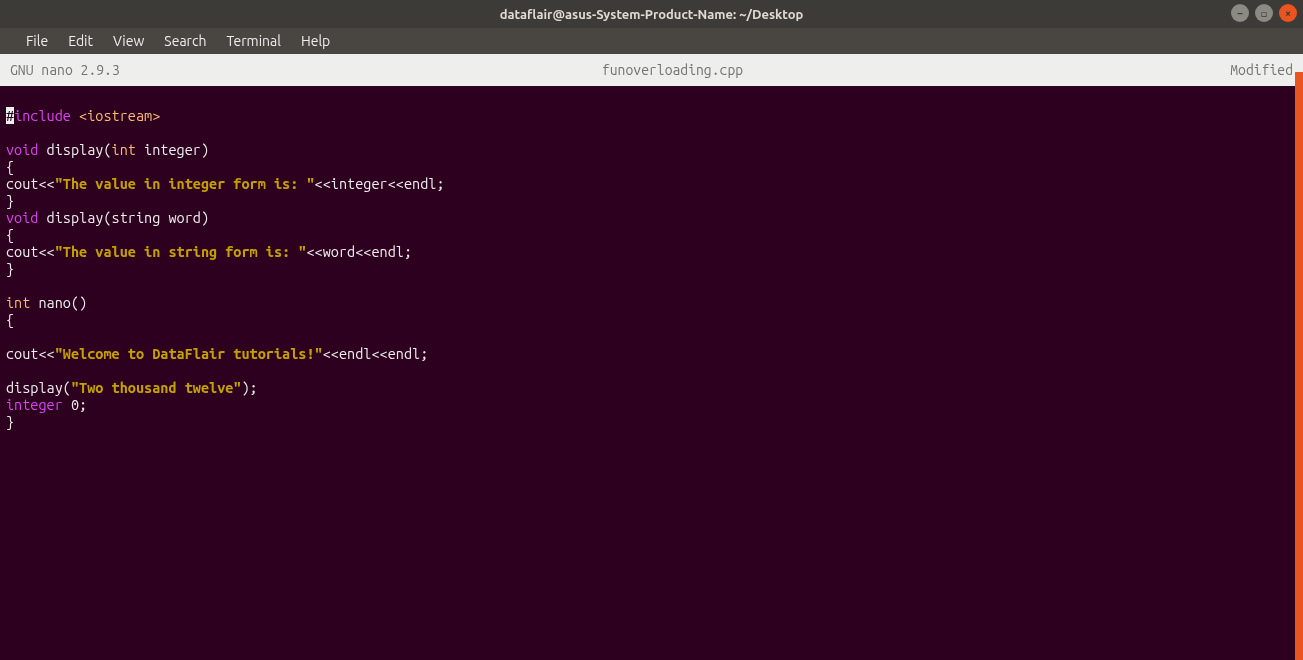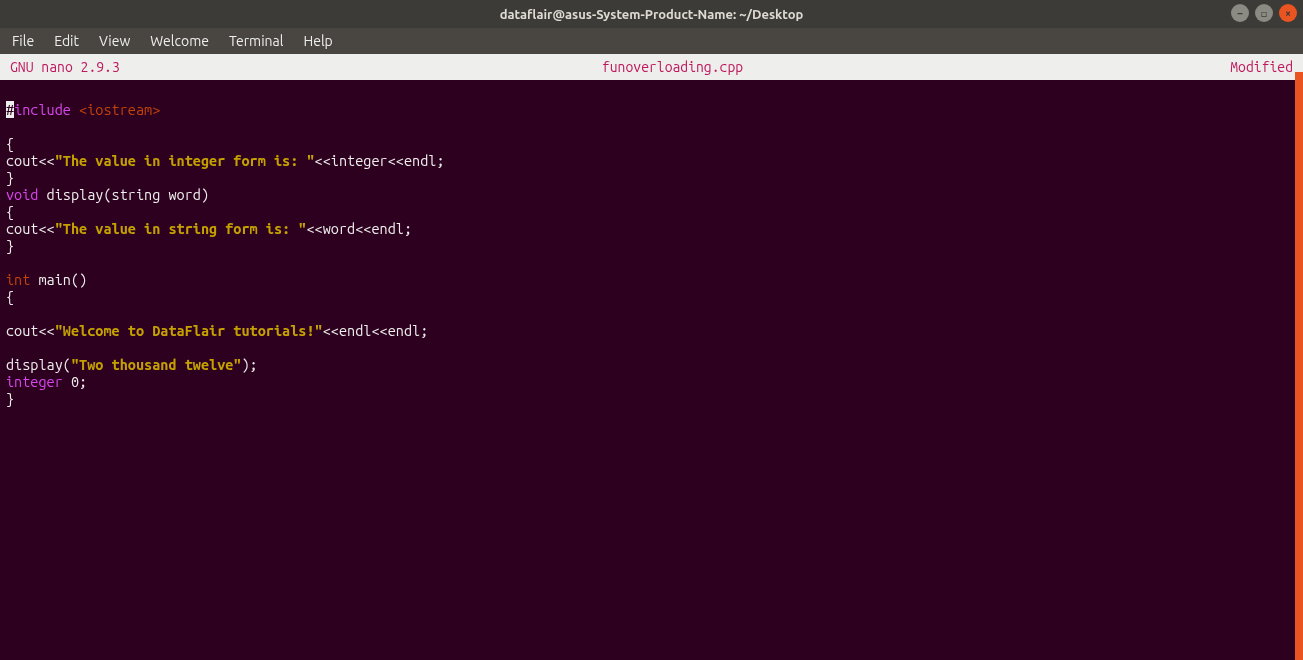--- a/index.html
+++ b/index.html
@@ -4,87 +4,88 @@
 <style>
   * { margin:0; padding:0; box-sizing:border-box; }
   html,body { width:1303px; height:660px; font-family:"Ubuntu","DejaVu Sans",sans-serif; background:#2c001e; overflow:hidden; }
   .titlebar { height:28px; background:#3c3b37; color:#dfdbd2; display:flex; align-items:center; position:relative; font-size:13px; }
   .titlebar .title { position:absolute; left:0; right:0; text-align:center; font-weight:bold; color:#dfdbd2; }
   .winbtns { position:absolute; right:6px; top:4px; display:flex; gap:6px; }
   .winbtn { width:18px; height:18px; border-radius:50%; display:flex; align-items:center; justify-content:center; font-size:10px; color:#3c3b37; font-weight:bold; }
   .btn-min { background:#8b8b83; }
   .btn-max { background:#8b8b83; }
   .btn-close{ background:#e95420; }
-  .menubar { height:26px; background:#494641; color:#eee; display:flex; align-items:center; padding:0 4px; font-size:14px; gap:4px; }
+  .menubar { height:26px; background:#494641; color:#eee; display:flex; align-items:center; padding:0 18px; font-size:14px; gap:4px; }
   .menuitem { padding:2px 8px; cursor:default; }
-  .statusbar { height:26px; background:#eeeeec; color:#be185d; font-family:"Ubuntu Mono","DejaVu Sans Mono",monospace; font-size:14px; display:flex; align-items:center; position:relative; padding:0 6px; }
+  .statusbar { height:32px; background:#eeeeec; color:#737373; font-family:"Ubuntu Mono","DejaVu Sans Mono",monospace; font-size:14px; display:flex; align-items:center; position:relative; padding:0 6px; }
   .statusbar .sb-left { position:absolute; left:10px; }
   .statusbar .sb-center { position:absolute; left:0; right:0; text-align:center;padding-left:42px; }
   .statusbar .sb-right { position:absolute; right:10px; }
   .editor { background:#2c001e; color:#eeeeec; font-family:"Ubuntu Mono","DejaVu Sans Mono",monospace; font-size:14.5px; line-height:17px; padding:4px 6px 6px 6px; height:calc(660px - 28px - 26px - 18px); overflow:hidden; position:relative; }
   .line { white-space:pre; height:17px; }
   .kw   { color:#d946ef; }         
-  .type { color:#c2410c; }         
+  .type { color:#fdba74; }         
   .str  { color:#c4a000; font-weight:bold; } 
   .cursor-hash { background:#eeeeec; color:#2c001e; }
   .scrollbar { position:absolute; right:0; top:72px; bottom:0; width:8px; background:#e95420; border-radius:0; }
 </style>
 </head>
 <body>
 
 <div class="titlebar">
   <div class="title">dataflair@asus-System-Product-Name: ~/Desktop</div>
   <div class="winbtns">
     <div class="winbtn btn-min">–</div>
     <div class="winbtn btn-max">▫</div>
     <div class="winbtn btn-close">×</div>
   </div>
 </div>
 
 <div class="menubar">
   <div class="menuitem">File</div>
   <div class="menuitem">Edit</div>
   <div class="menuitem">View</div>
-  <div class="menuitem">Welcome</div>
+  <div class="menuitem">Search</div>
   <div class="menuitem">Terminal</div>
   <div class="menuitem">Help</div>
 </div>
 
 <div class="statusbar">
   <span class="sb-left">  GNU nano 2.9.3</span>
   <span class="sb-center">funoverloading.cpp</span>
   <span class="sb-right">Modified  </span>
 </div>
 
 <div class="editor">
   <div class="line"><span></span></div>
 
   <div class="line"><span class="cursor-hash">#</span><span class="kw">include </span><span class="type">&lt;iostream&gt;</span></div>
 
 
   <div class="line"><span></span></div>
 
+  <div class="line"><span class="kw">void</span><span> display(</span><span class="type">int</span><span> integer)</span></div>
 
   <div class="line"><span>{</span></div>
 
   <div class="line"><span>cout&lt;&lt;</span><span class="str">"The value in integer form is: "</span><span>&lt;&lt;integer&lt;&lt;endl;</span></div>
 
   <div class="line"><span>}</span></div>
 
   <div class="line"><span class="kw">void</span><span> display(string word)</span></div>
 
   <div class="line"><span>{</span></div>
 
   <div class="line"><span>cout&lt;&lt;</span><span class="str">"The value in string form is: "</span><span>&lt;&lt;word&lt;&lt;endl;</span></div>
 
   <div class="line"><span>}</span></div>
 
   <div class="line"><span></span></div>
 
-  <div class="line"><span class="type">int</span><span> main()</span></div>
+  <div class="line"><span class="type">int</span><span> nano()</span></div>
 
   <div class="line"><span>{</span></div>
 
   <div class="line"><span></span></div>
 
   <div class="line"><span>cout&lt;&lt;</span><span class="str">"Welcome to DataFlair tutorials!"</span><span>&lt;&lt;endl&lt;&lt;endl;</span></div>
 
   <div class="line"><span></span></div>
 
 

